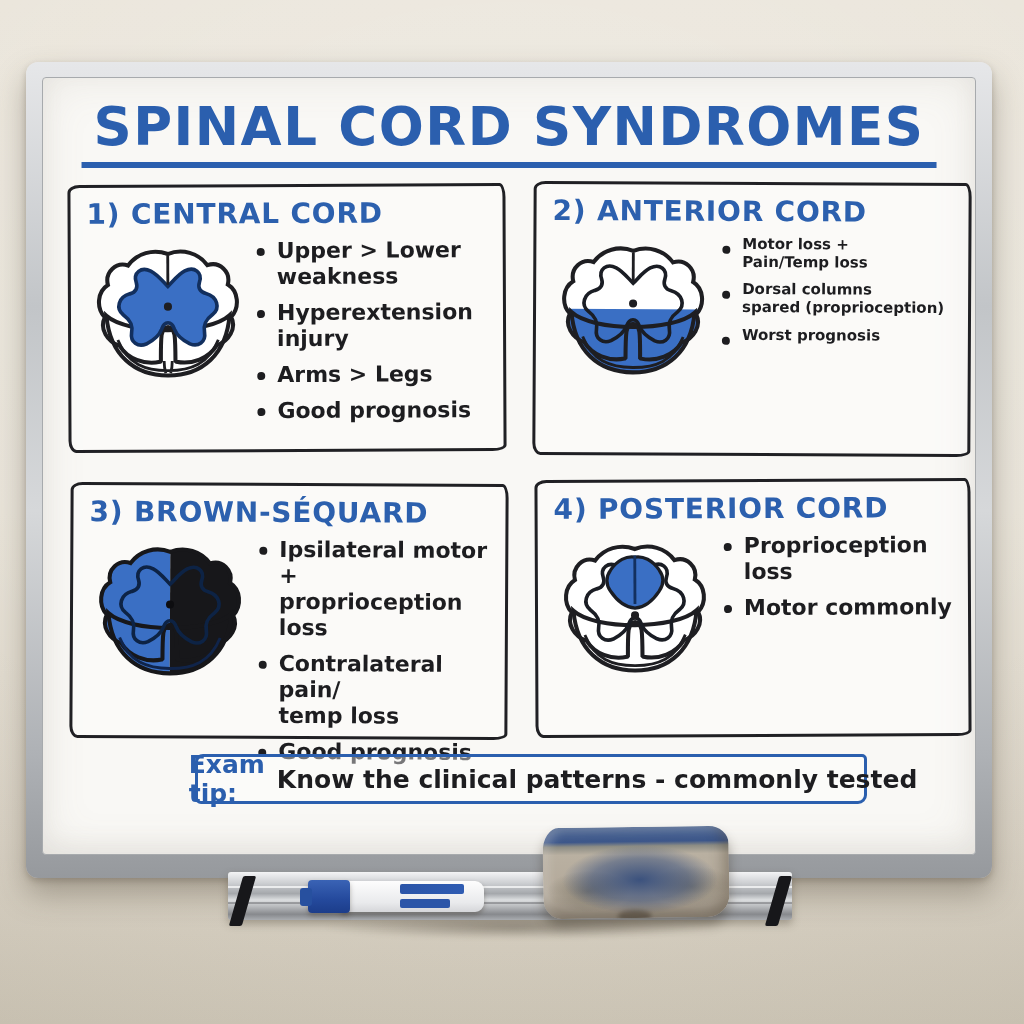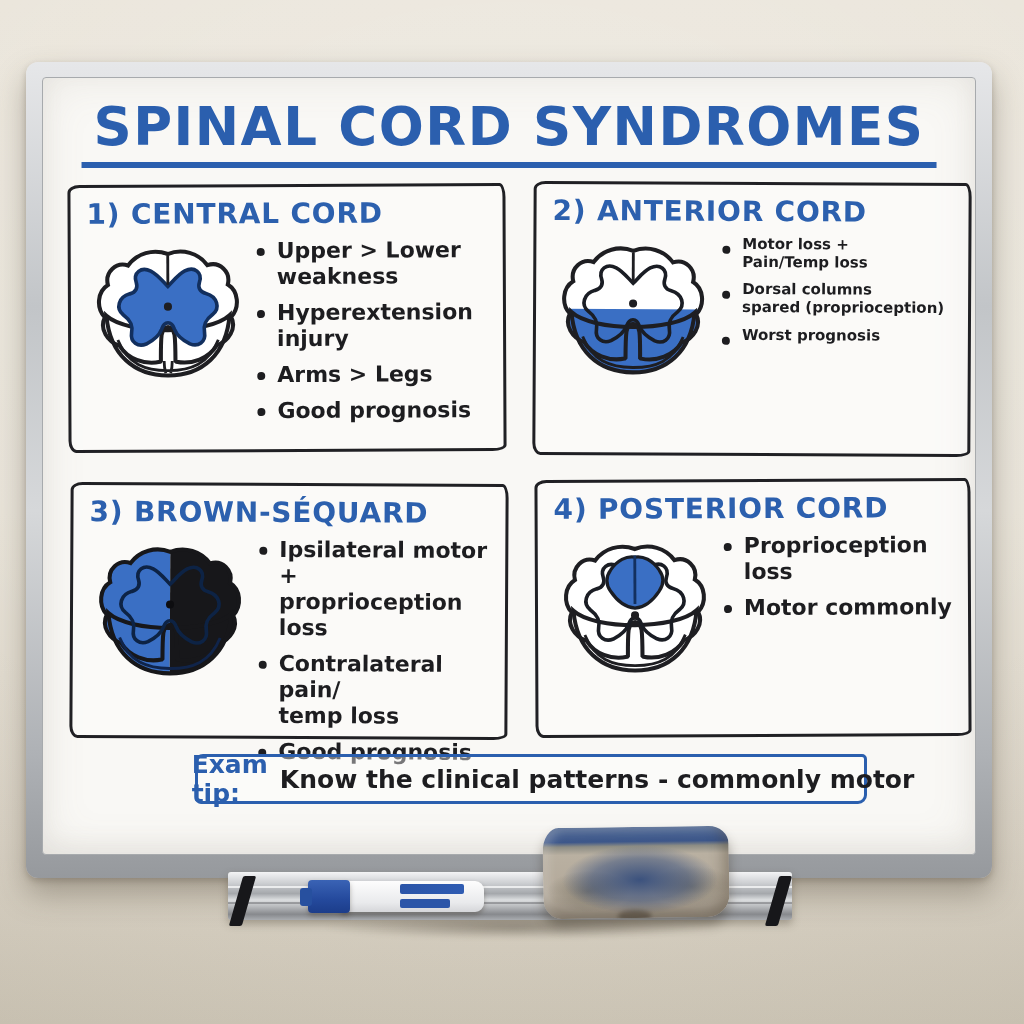--- a/index.html
+++ b/index.html
@@ -180,21 +180,21 @@
         </svg>
         <ul class="bullets">
           <li>Proprioception loss</li>
           <li>Motor commonly</li>
         </ul>
       </div>
     </section>
 
     <div class="exam-tip">
       <span class="tip-label">Exam tip:</span>
-      <span class="tip-text">Know the clinical patterns - commonly motor</span>
+      <span class="tip-text">Know the clinical patterns - commonly tested</span>
     </div>
 
   </div>
 </div>
 
 <div class="tray-shadow"></div>
 <div class="tray"></div>
 <div class="bracket left"></div>
 <div class="bracket right"></div>
 

